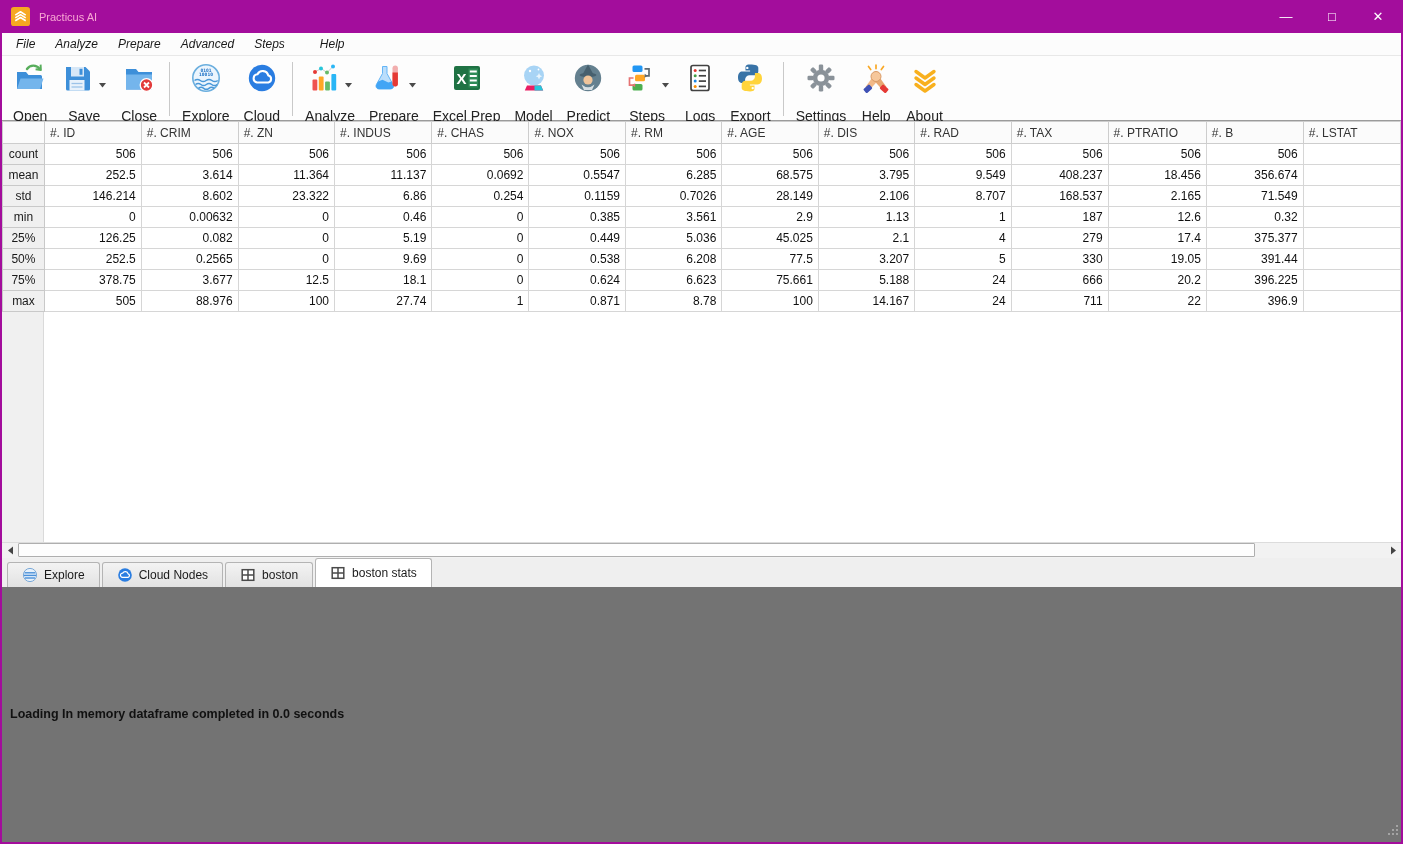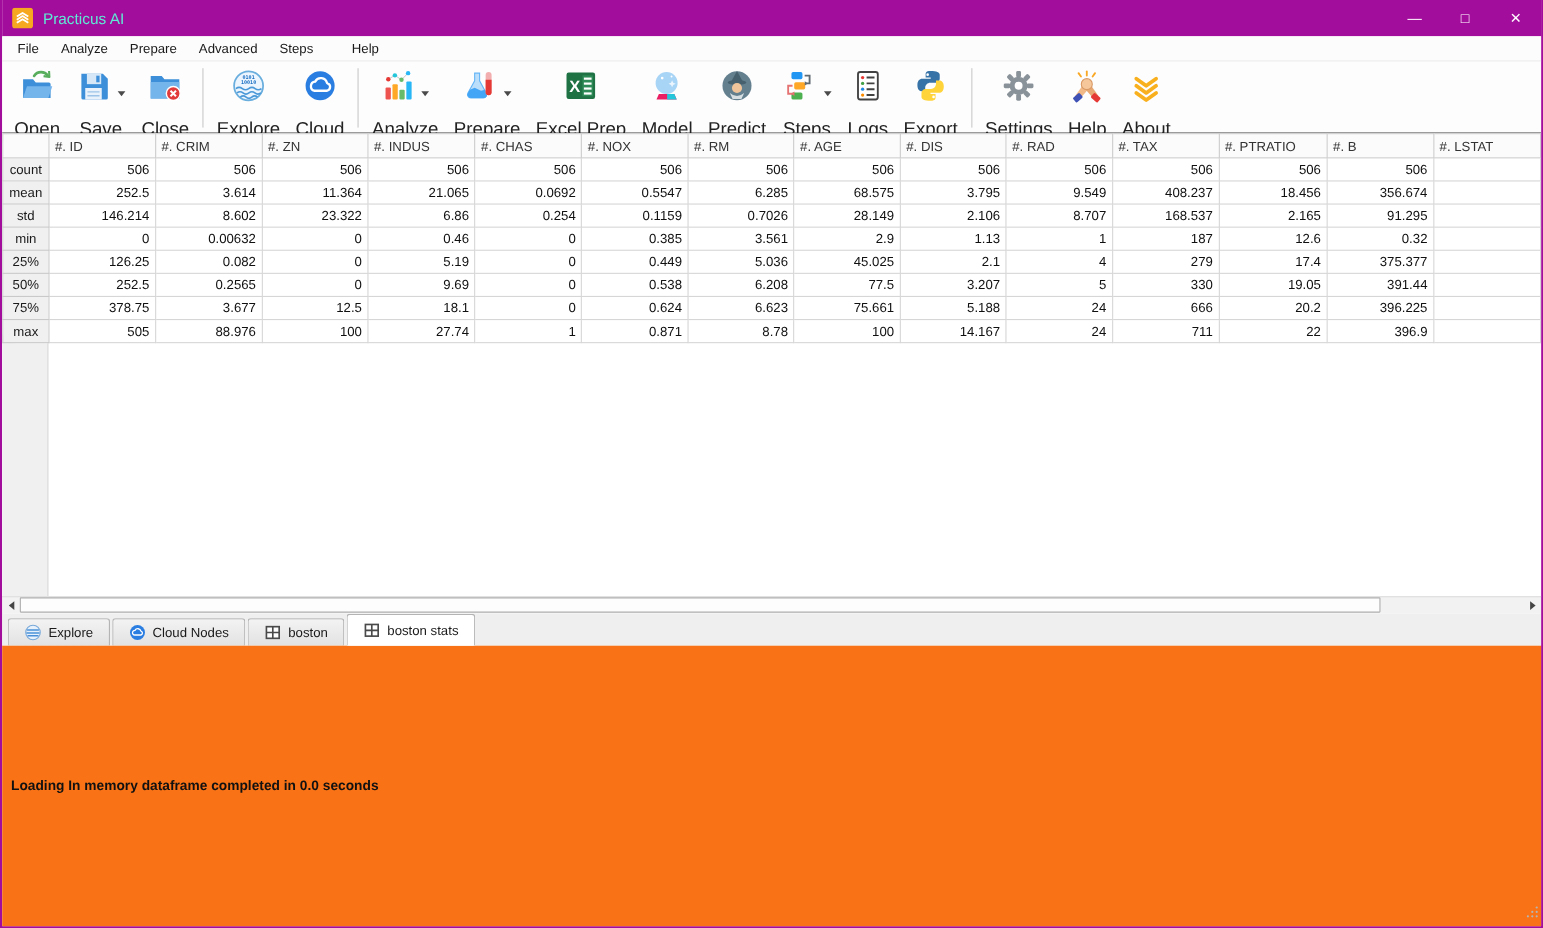--- a/index.html
+++ b/index.html
@@ -5,41 +5,41 @@
   * { margin:0; padding:0; box-sizing:border-box; }
   html,body { width:1403px; height:844px; overflow:hidden;
     font-family:"Liberation Sans","DejaVu Sans",sans-serif; }
   .window { width:1403px; height:844px; display:flex; flex-direction:column;
     border-left:2px solid #a30d9c; border-right:2px solid #a30d9c; border-bottom:2px solid #a30d9c;
     background:#fff; }
 
   
   .titlebar { height:33px; flex:0 0 33px; background:#a30d9c; display:flex; align-items:center; }
   .titlebar .logo { width:19px; height:19px; margin-left:9px; display:inline-flex; }
-  .titlebar .title { color:#5eead4; font-size:14px; margin-left:9px; flex:1; }
+  .titlebar .title { color:#f9a8d4; font-size:11px; margin-left:9px; flex:1; }
   .win-controls { display:flex; height:100%; }
   .win-btn { width:46px; height:100%; display:flex; align-items:center; justify-content:center;
     color:#fff; font-size:13px; cursor:default; }
 
   
   .menubar { height:23px; flex:0 0 23px; background:#fcfcfc; display:flex; align-items:center;
-    padding-left:4px; border-bottom:1px solid #e8e8e8; }
+    padding-left:4px; border-bottom:1px solid #e8e8e8;font-style:italic; }
   .menu-item { font-size:12px; color:#1a1a1a; padding:3px 10px; }
   .menu-item:last-child { margin-left:15px; }
 
   
   .toolbar { height:65px; flex:0 0 65px; background:#fdfdfd; display:flex; align-items:stretch;
     padding:2px 4px 0 4px; border-bottom:1px solid #9b9b9b; }
   .tb-btn { display:flex; flex-direction:column; align-items:center; justify-content:flex-start;
     padding:4px 7px 2px 7px; min-width:46px; }
   .tb-iconrow { display:flex; align-items:center; height:34px; }
   .tb-icon { width:32px; height:32px; display:inline-flex; }
   .tb-icon svg { width:32px; height:32px; }
   .dd-arrow { margin-left:5px; display:inline-flex; align-self:flex-end; margin-bottom:6px; }
-  .tb-label { font-size:17px; color:#222; margin-top:14px; white-space:nowrap; }
+  .tb-label { font-size:14px; color:#222; margin-top:14px; white-space:nowrap; }
   .tb-sep { width:1px; background:#c9c9c9; margin:4px 5px; }
 
   
   .main { flex:1 1 auto; position:relative; background:#fff; overflow:hidden; }
   .vstrip { position:absolute; left:0; top:0; bottom:0; width:42px; background:#f0f0f0;
     border-right:1px solid #dadada; }
   table.grid { position:relative; border-collapse:collapse; table-layout:fixed; background:#fff;border-radius:12px; }
   table.grid th, table.grid td { border:1px solid #d6d6d6; height:21px; padding:0 5px;
     font-size:12px; font-weight:normal; overflow:hidden; white-space:nowrap; }
   table.grid thead th { background:#fbfbfb; text-align:left; color:#333;
@@ -60,21 +60,21 @@
   .tabbar { height:29px; flex:0 0 29px; background:#efefef; display:flex; align-items:flex-end;
     padding-left:5px; }
   .tab { display:flex; align-items:center; gap:6px; height:25px; padding:0 14px;
     background:linear-gradient(#f3f3f3,#e2e2e2); border:1px solid #b4b4b4; border-bottom:none;
     border-radius:3px 3px 0 0; margin-right:2px; font-size:12px; color:#1a1a1a; }
   .tab.active { height:29px; background:#fff; position:relative; z-index:2;justify-content:center; }
   .tab .tab-icon { width:16px; height:16px; display:inline-flex; }
   .tab .tab-icon svg { width:16px; height:16px; }
 
   
-  .statusbar { flex:1 0 26px; background:#f97316; display:flex; align-items:center;
+  .statusbar { flex:1 0 26px; background:#737373; display:flex; align-items:center;
     padding-left:8px; position:relative; }
   .status-text { font-size:12.5px; font-weight:bold; color:#111; }
   .grip { position:absolute; right:2px; bottom:2px; }
 </style>
 </head>
 <body>
 
 <div class="window">
 
   <div class="titlebar" style="background: rgb(163, 13, 156);">
@@ -442,21 +442,21 @@
             <td>506</td>
             <td>506</td>
             <td>506</td>
             <td></td>
           </tr>
           <tr>
             <th>mean</th>
             <td>252.5</td>
             <td>3.614</td>
             <td>11.364</td>
-            <td>21.065</td>
+            <td>11.137</td>
             <td>0.0692</td>
             <td>0.5547</td>
             <td>6.285</td>
             <td>68.575</td>
             <td>3.795</td>
             <td>9.549</td>
             <td>408.237</td>
             <td>18.456</td>
             <td>356.674</td>
             <td></td>
@@ -468,21 +468,21 @@
             <td>23.322</td>
             <td>6.86</td>
             <td>0.254</td>
             <td>0.1159</td>
             <td>0.7026</td>
             <td>28.149</td>
             <td>2.106</td>
             <td>8.707</td>
             <td>168.537</td>
             <td>2.165</td>
-            <td>91.295</td>
+            <td>71.549</td>
             <td></td>
           </tr>
           <tr>
             <th>min</th>
             <td>0</td>
             <td>0.00632</td>
             <td>0</td>
             <td>0.46</td>
             <td>0</td>
             <td>0.385</td>

